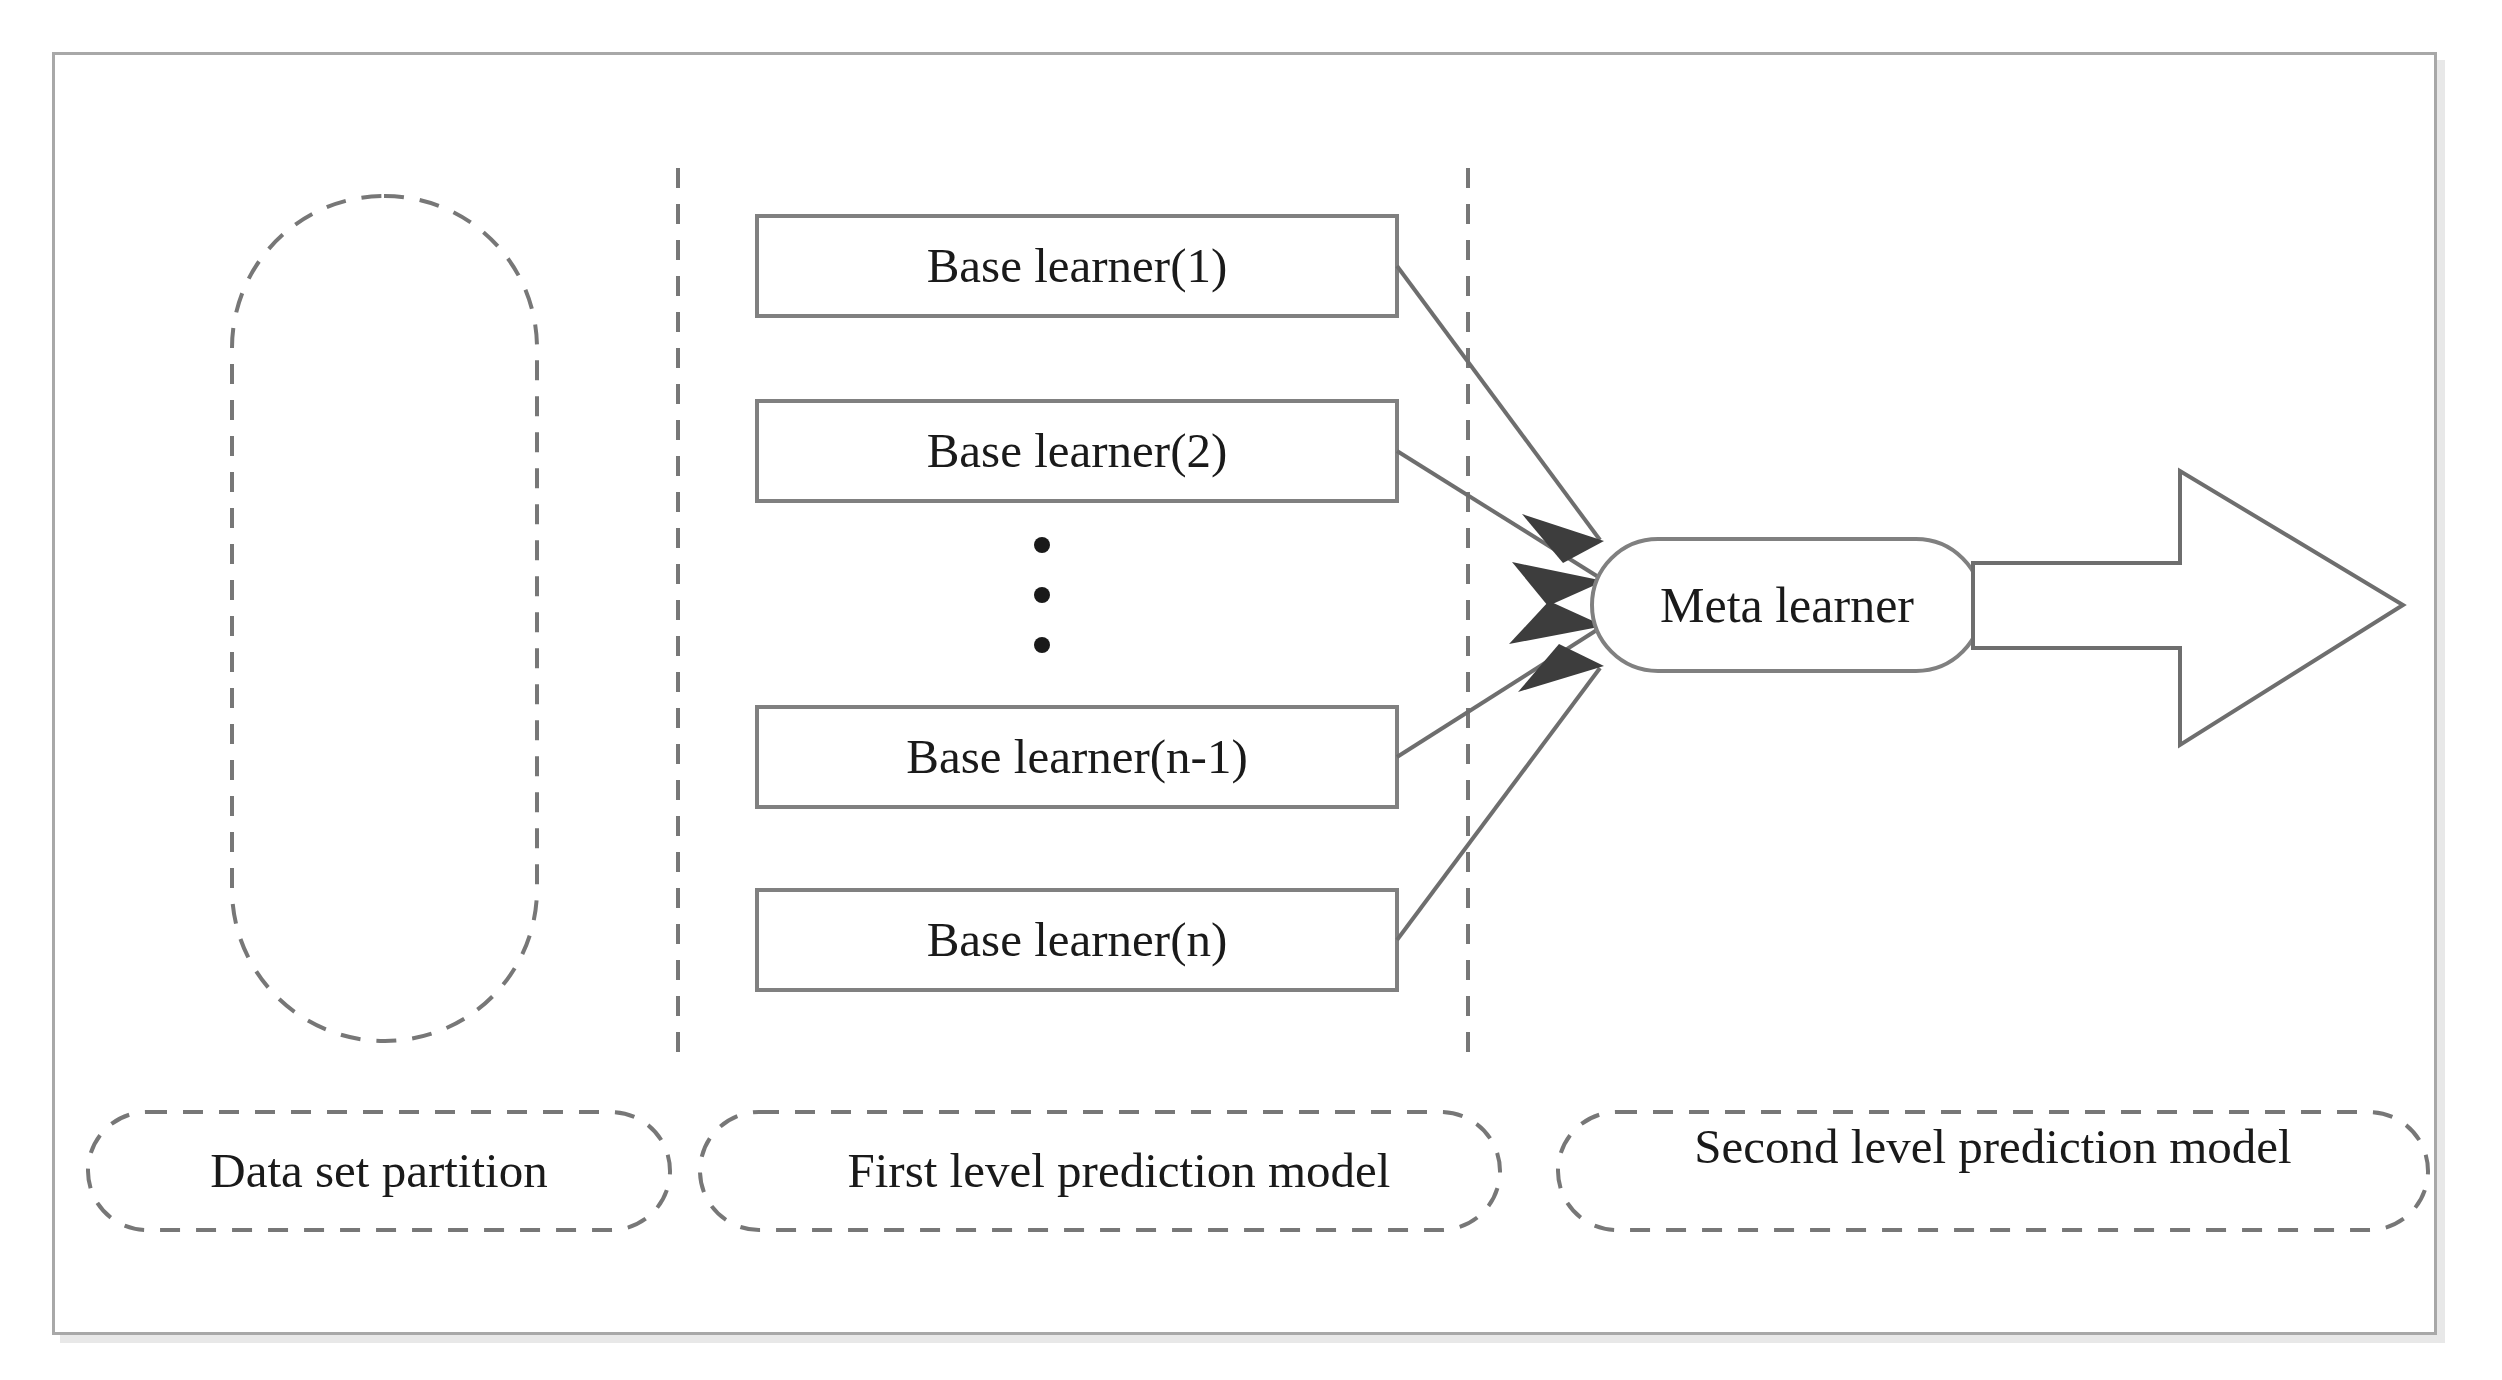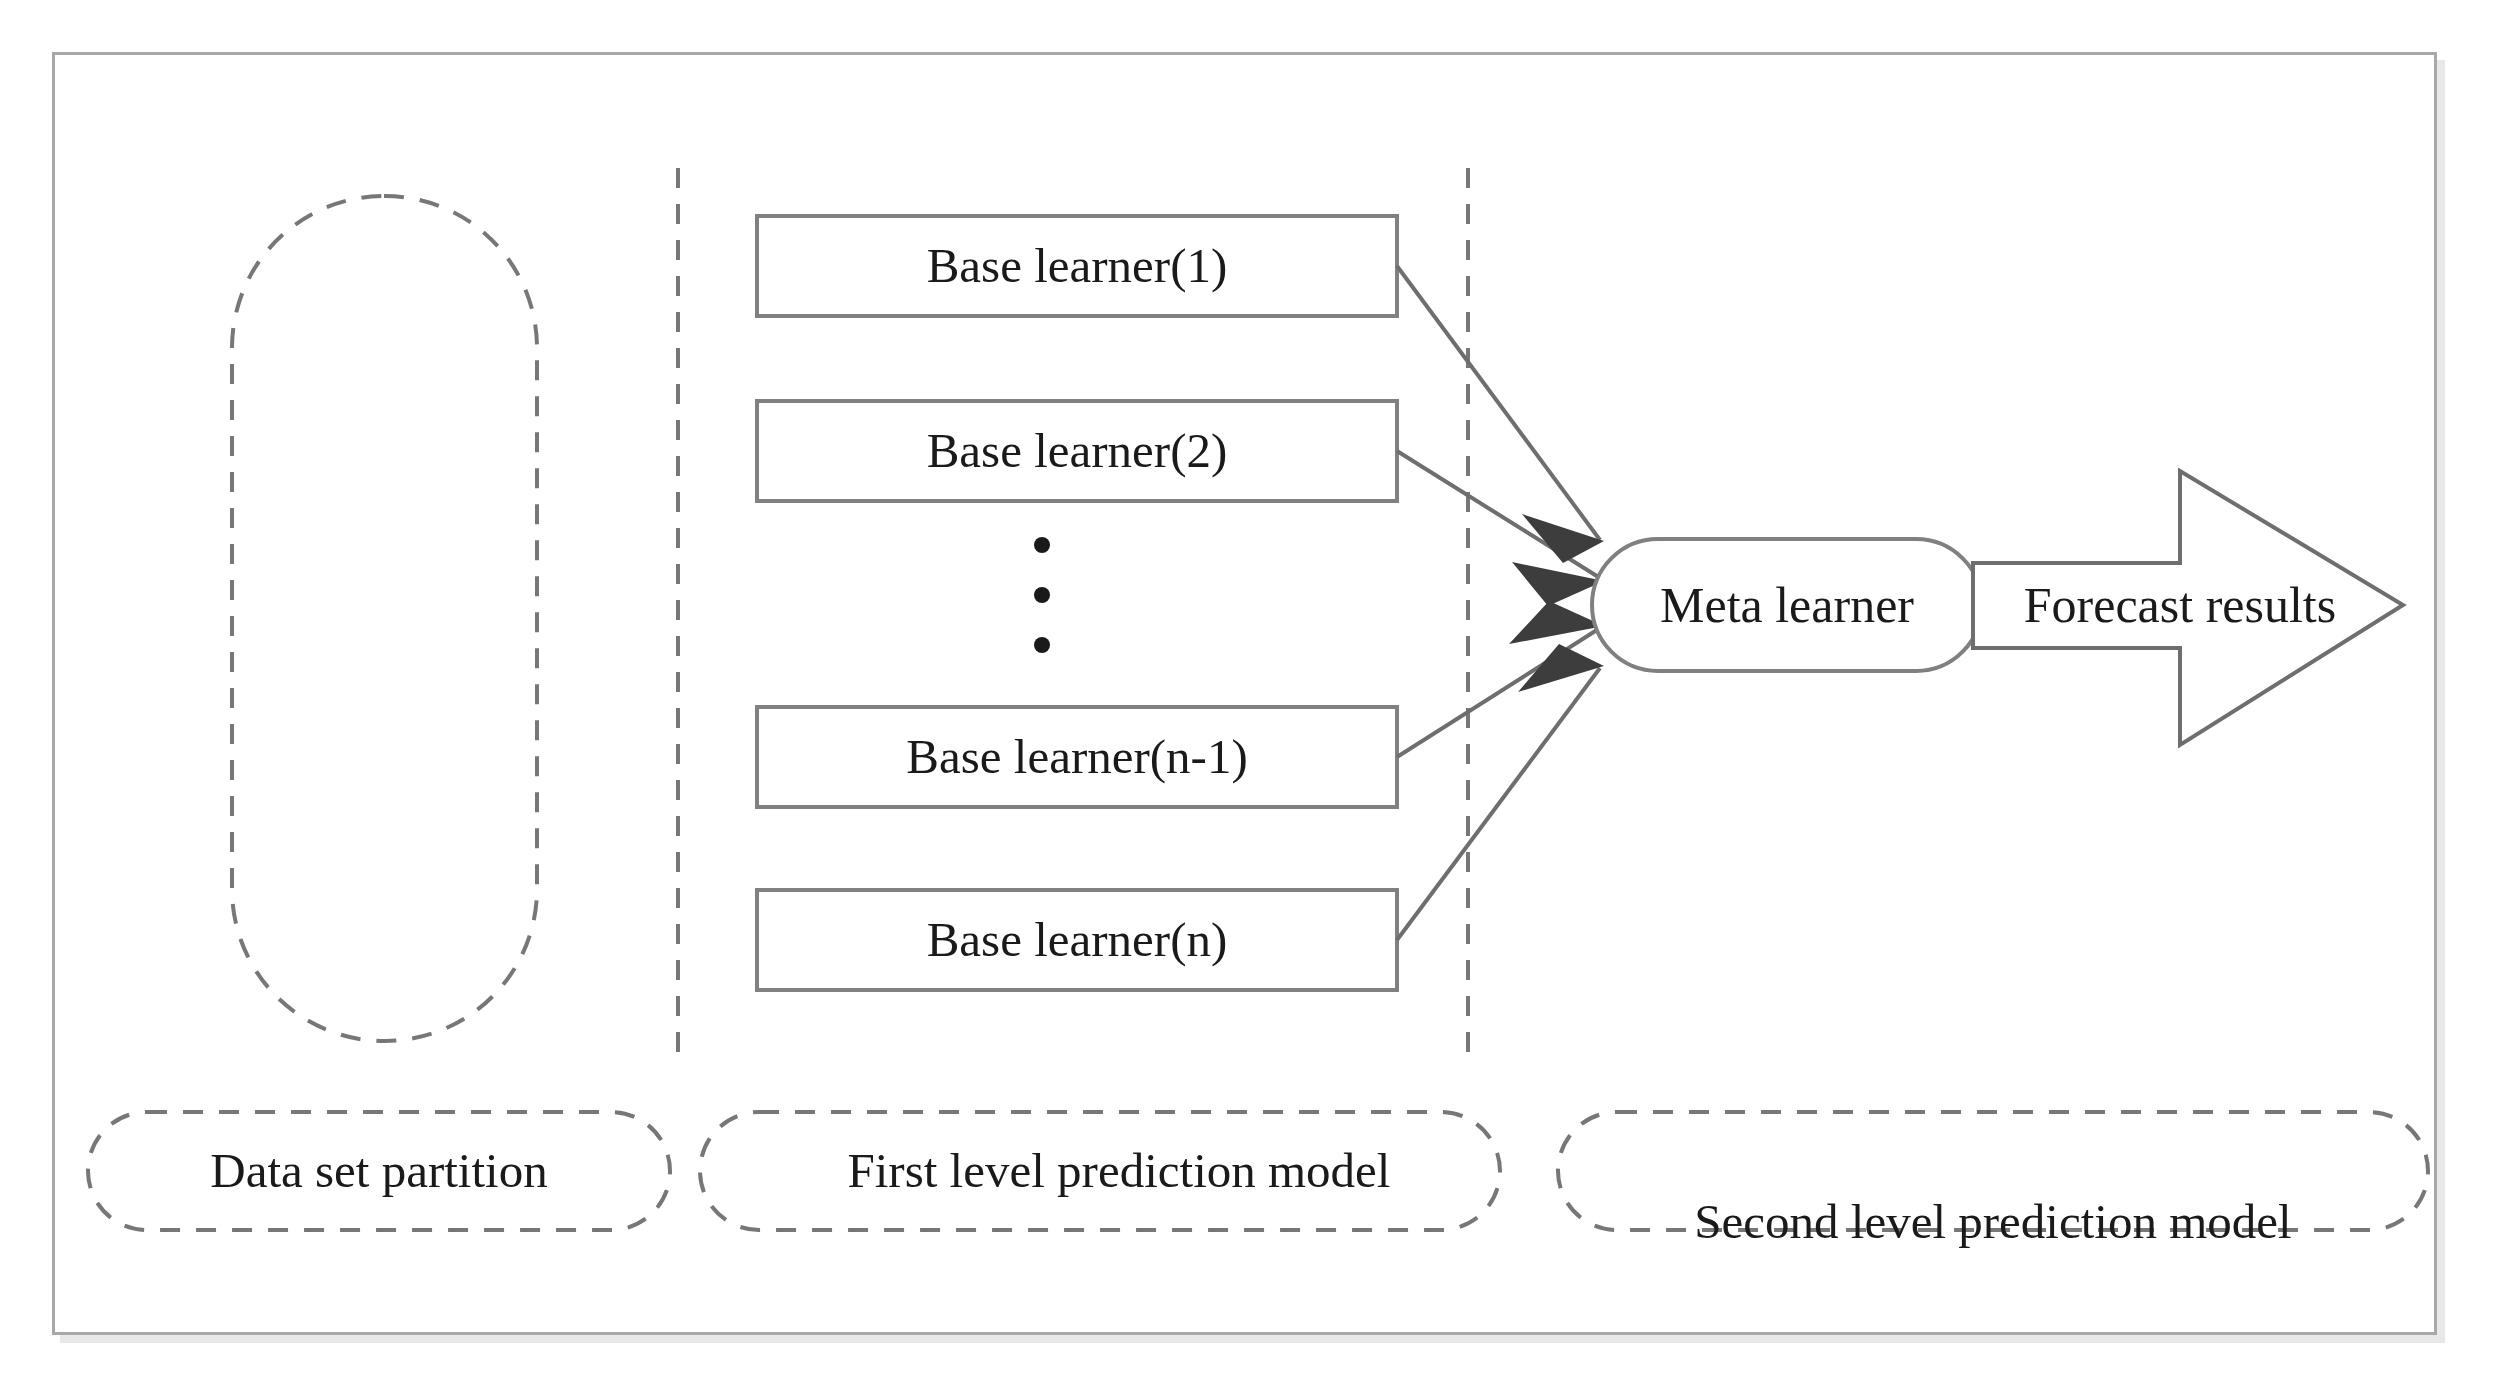--- a/index.html
+++ b/index.html
@@ -97,21 +97,20 @@
   <div class="node-label box-label" style="left:757px; top:216px; width:640px; height:100px;font-family:Liberation Serif, serif;">Base learner(1)</div>
 
   <div class="node-label box-label" style="left:757px; top:401px; width:640px; height:100px;">Base learner(2)</div>
 
   <div class="node-label box-label" style="left:757px; top:707px; width:640px; height:100px;">Base learner(n-1)</div>
 
   <div class="node-label meta-label" style="left:1592px; top:539px; width:390px; height:132px;">Meta learner</div>
 
   <div class="node-label box-label" style="left:757px; top:890px; width:640px; height:100px;">Base learner(n)</div>
 
-  <div class="node-label fc-label" style="left:1985px; top:563px; width:390px; height:85px;">Forecast results</div>
 
   <div class="node-label pill-label" style="left:88px; top:1112px; width:582px; height:118px;">Data set partition</div>
 
   <div class="node-label pill-label" style="left:719px; top:1112px; width:800px; height:118px;">First level prediction model</div>
 
-  <div class="node-label pill-label" style="left:1558px; top:1163px; width:870px; height:118px;">Second level prediction model</div>
+  <div class="node-label pill-label" style="left:1558px; top:1088px; width:870px; height:118px;">Second level prediction model</div>
 
 </div>
 
 </body></html>

